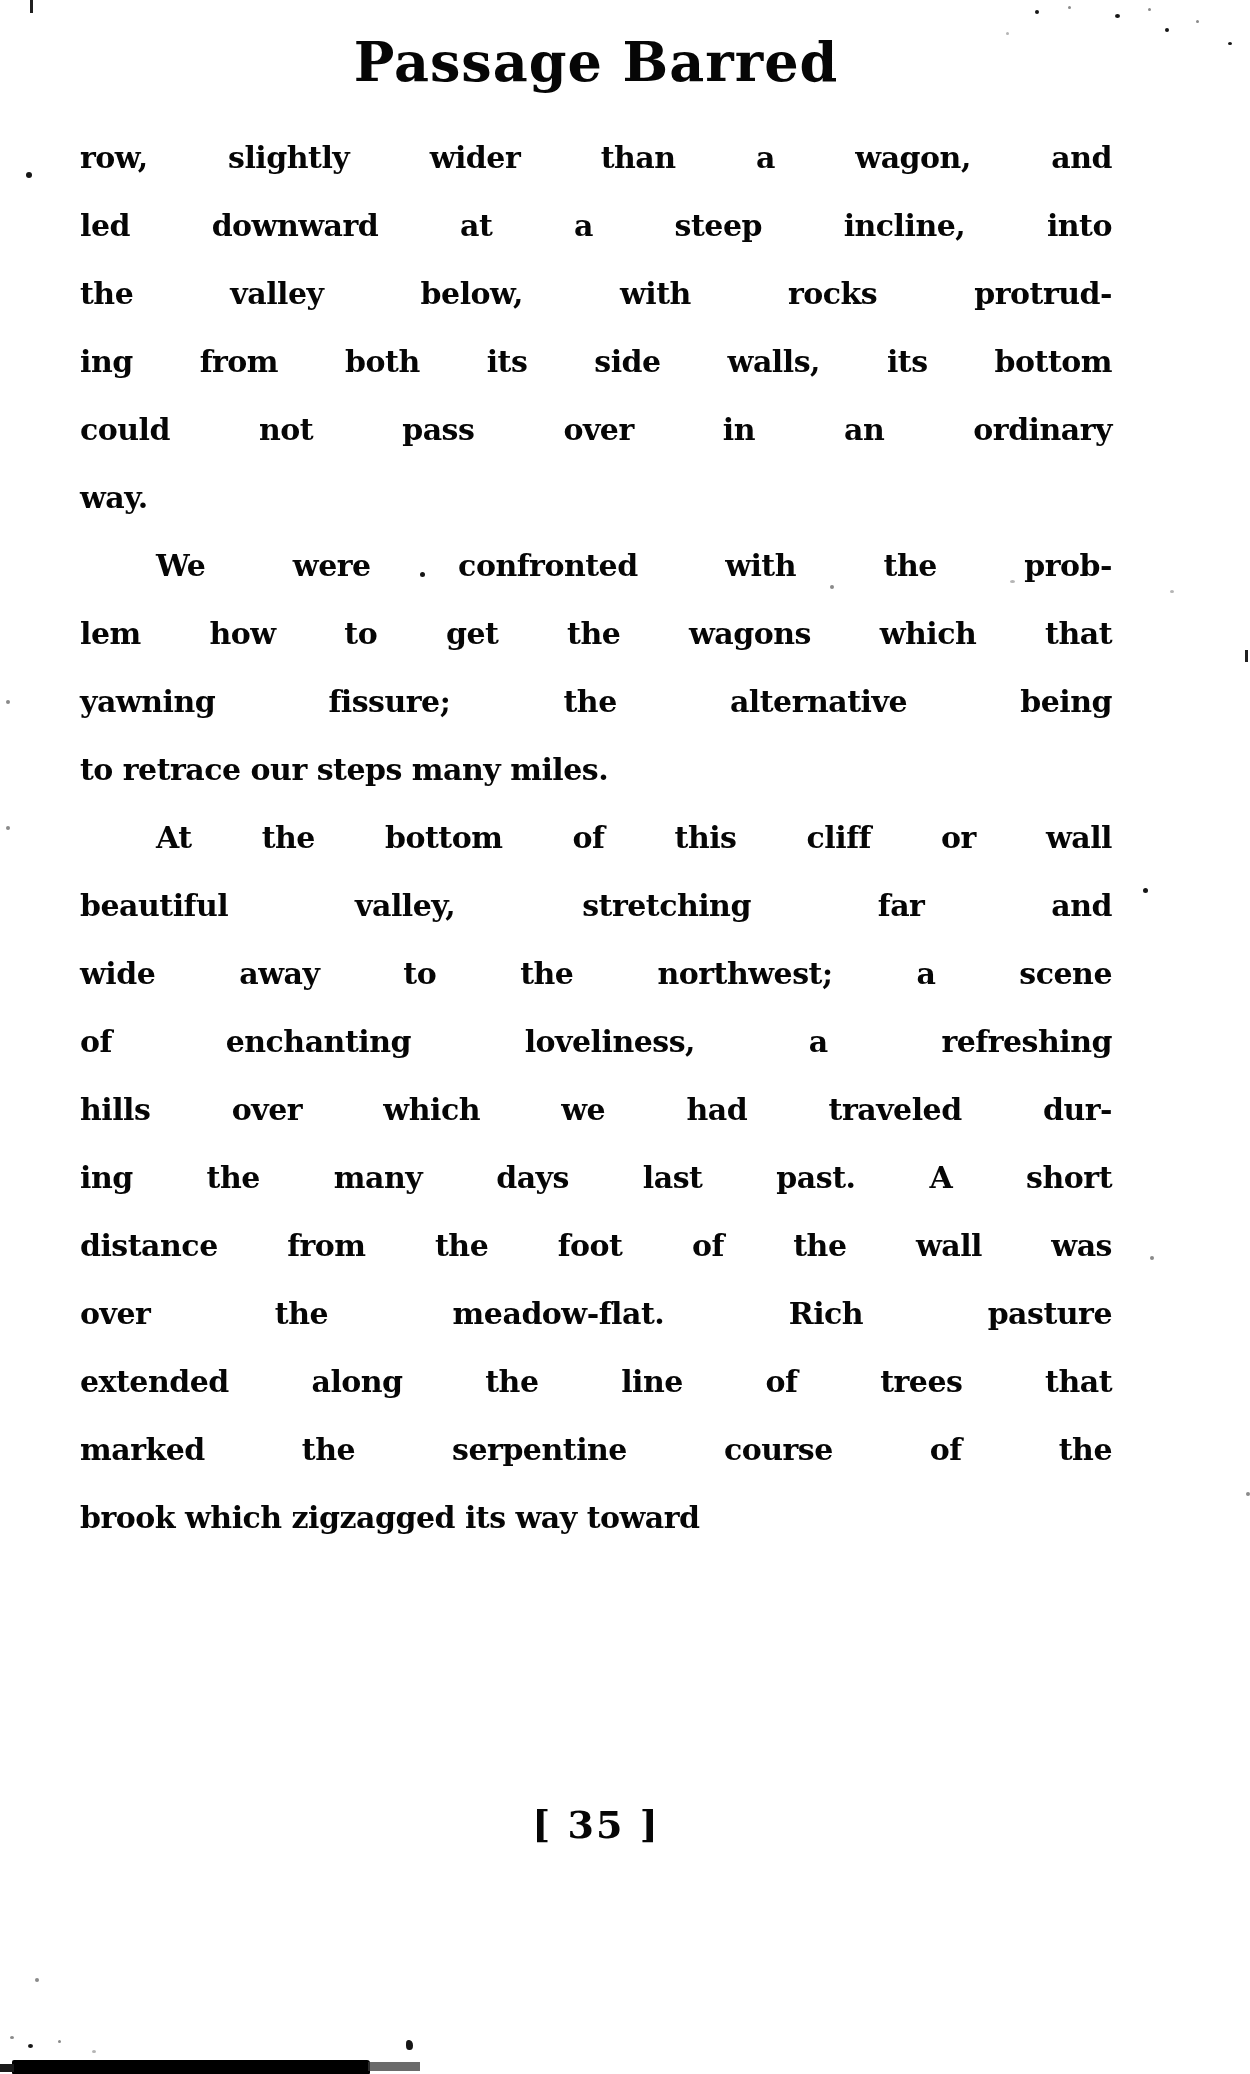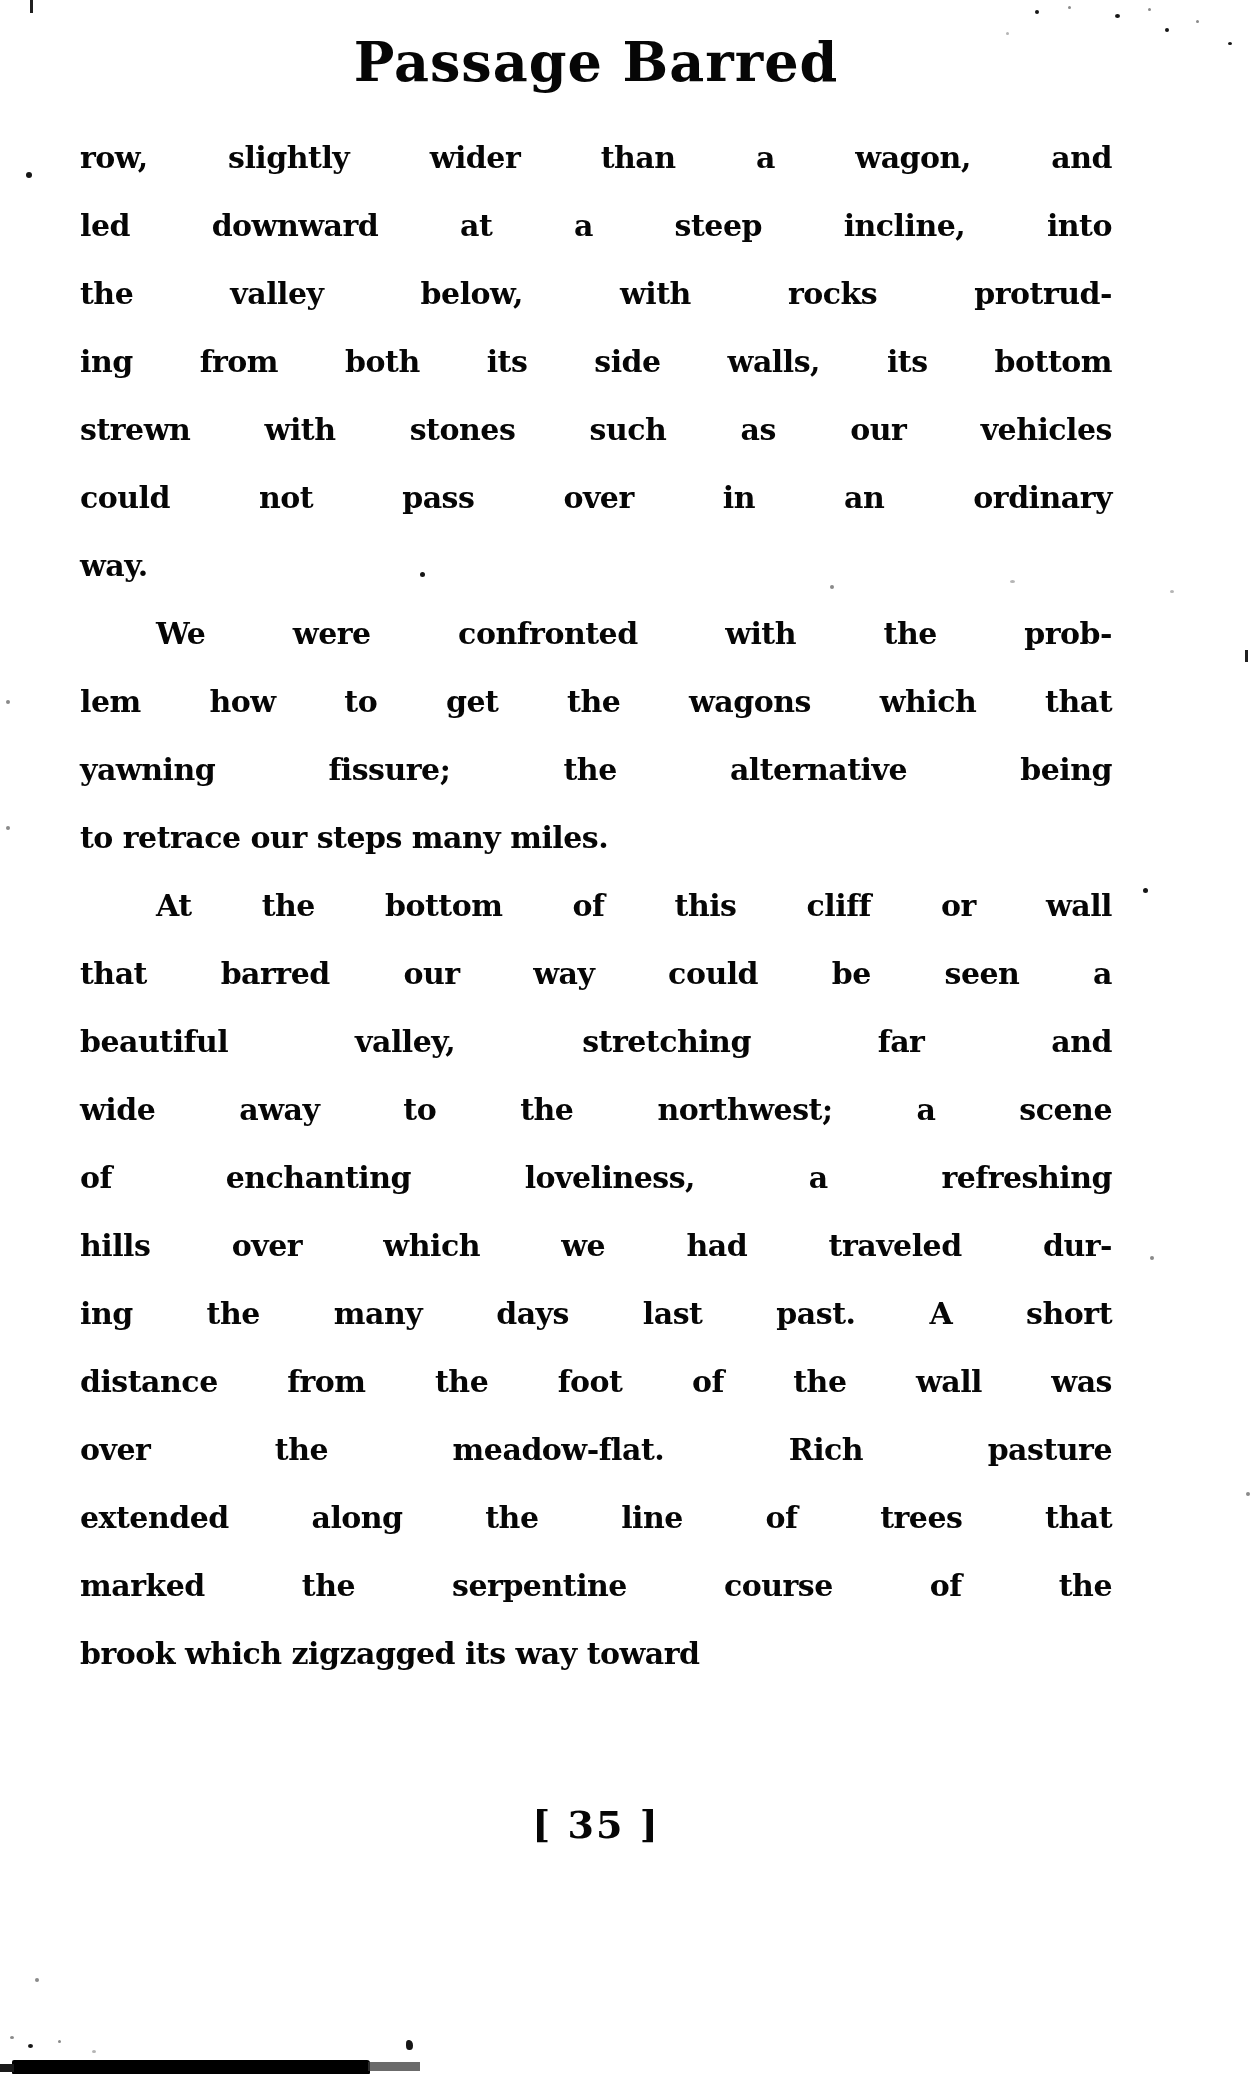--- a/index.html
+++ b/index.html
@@ -99,29 +99,27 @@
 
 <div class="page">
 
   <div class="page-title">Passage Barred</div>
 
   <div class="body-text" id="body-text">
       <div class="line">row, slightly wider than a wagon, and</div>
       <div class="line">led downward at a steep incline, into</div>
       <div class="line">the valley below, with rocks protrud-</div>
       <div class="line">ing from both its side walls, its bottom</div>
-      <div class="line">strewn with stones such as our vehicles</div>
       <div class="line">could not pass over in an ordinary</div>
       <div class="line no-justify">way.</div>
       <div class="line indent">We were confronted with the prob-</div>
       <div class="line">lem how to get the wagons which that</div>
       <div class="line">yawning fissure; the alternative being</div>
       <div class="line no-justify">to retrace our steps many miles.</div>
       <div class="line indent">At the bottom of this cliff or wall</div>
-      <div class="line">that barred our way could be seen a</div>
       <div class="line">beautiful valley, stretching far and</div>
       <div class="line">wide away to the northwest; a scene</div>
       <div class="line">of enchanting loveliness, a refreshing</div>
       <div class="line">hills over which we had traveled dur-</div>
       <div class="line">ing the many days last past.  A short</div>
       <div class="line">distance from the foot of the wall was</div>
       <div class="line">over the meadow-flat.  Rich pasture</div>
       <div class="line">extended along the line of trees that</div>
       <div class="line">marked the serpentine course of the</div>
       <div class="line no-justify">brook which zigzagged its way toward</div>

